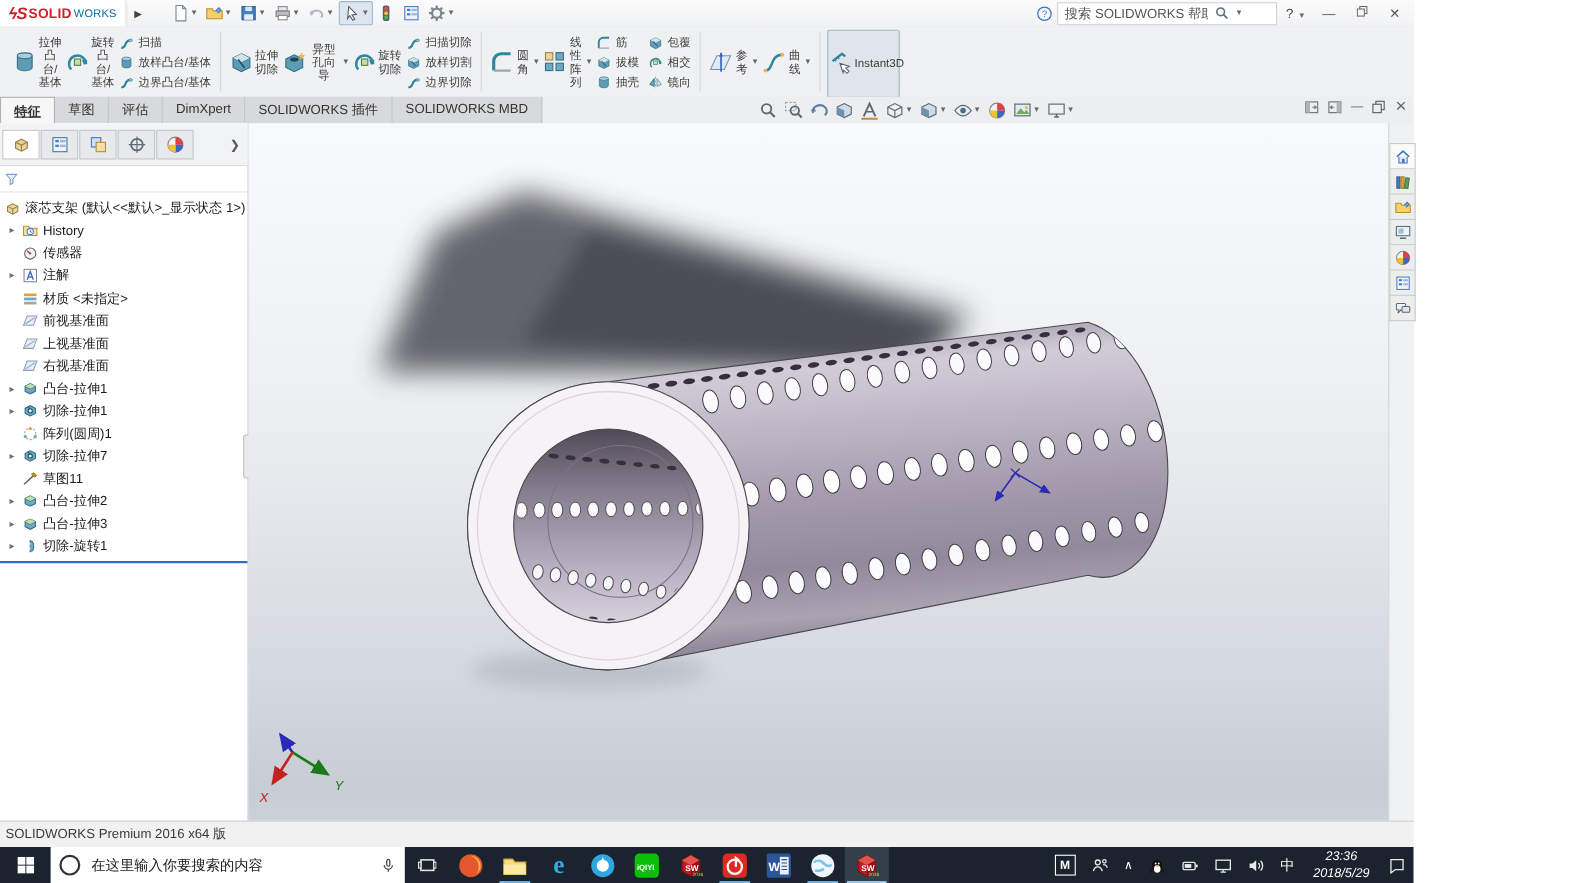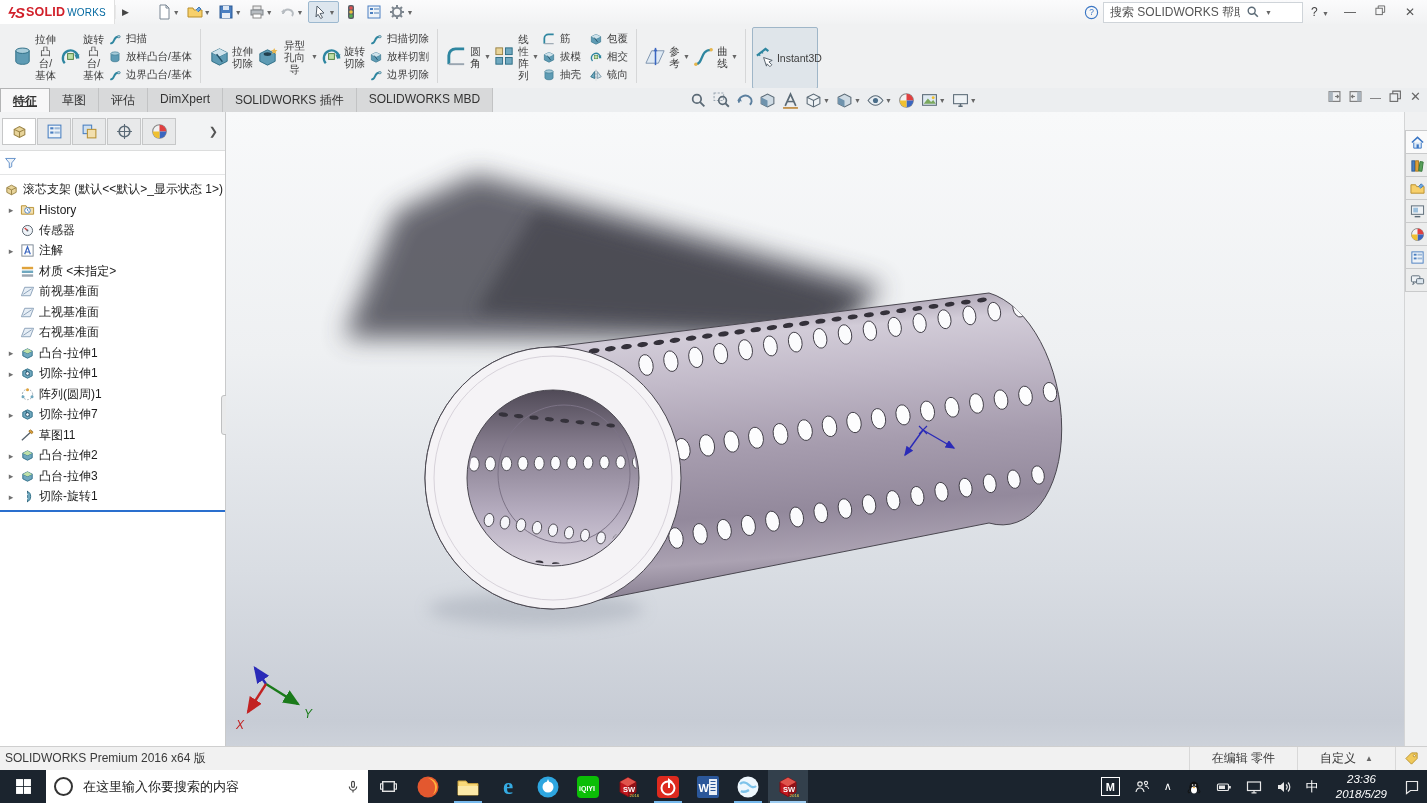--- a/index.html
+++ b/index.html
@@ -1,18 +1,18 @@
 <!DOCTYPE html>
 <html><head>
 <meta charset="utf-8">
 <style>
   html,body{margin:0;padding:0;background:#fff;}
   body{width:1427px;height:803px;overflow:hidden;font-family:"Liberation Sans","DejaVu Sans",sans-serif;
        -webkit-font-smoothing:antialiased;}
-  .app{position:absolute;top:0;left:0;width:1427px;height:803px;background:#f0f1f2;}
+  .app{position:absolute;top:0;left:0;width:1285px;height:803px;background:#f0f1f2;}
 
   
   .titlebar{position:absolute;top:0;left:0;right:0;height:24px;background:linear-gradient(#fbfbfc,#f1f2f3);
             border-bottom:1px solid #e3e4e5;display:flex;align-items:center;font-size:12px;color:#333;}
   .brand{display:flex;align-items:center;gap:2px;padding:0 8px;height:100%;background:#fff;border-right:1px solid #e0e0e0;}
   .brand .dsmark{font-weight:bold;font-style:italic;color:#d1202a;font-size:15px;letter-spacing:-1px;}
   .brand .b1{color:#d1202a;font-weight:bold;font-size:12.5px;letter-spacing:.2px;}
   .brand .b2{color:#0369a1;font-weight:normal;font-size:10px;letter-spacing:.2px;}
   .menu-arrow{color:#444;font-size:9px;padding:2px 6px;border-left:1px solid #e8e8e8;}
   .qat{display:flex;align-items:center;gap:1px;margin-left:18px;}
@@ -1140,34 +1140,20 @@
             <svg>
               <use href="#s-chat"></use>
             </svg>
           </span>
       </div>
     </div>
   </div>
 
   <div class="statusbar">
     <span class="sb-left">SOLIDWORKS Premium 2016 x64 版</span>
-    <div class="sb-right">
-      <span class="sb-cell">
-          <span>在编辑 零件</span>
-        </span>
-      <span class="sb-cell">
-          <span>自定义</span>
-          <span class="caret">▲</span>
-        </span>
-      <span class="sb-tag">
-          <svg>
-            <use href="#s-tag"></use>
-          </svg>
-        </span>
-    </div>
   </div>
 
   <div class="taskbar">
     <div class="tb-start">
         <svg>
           <use href="#s-win"></use>
         </svg>
       </div>
     <div class="tb-search">
       <span class="cortana-ring"></span>

